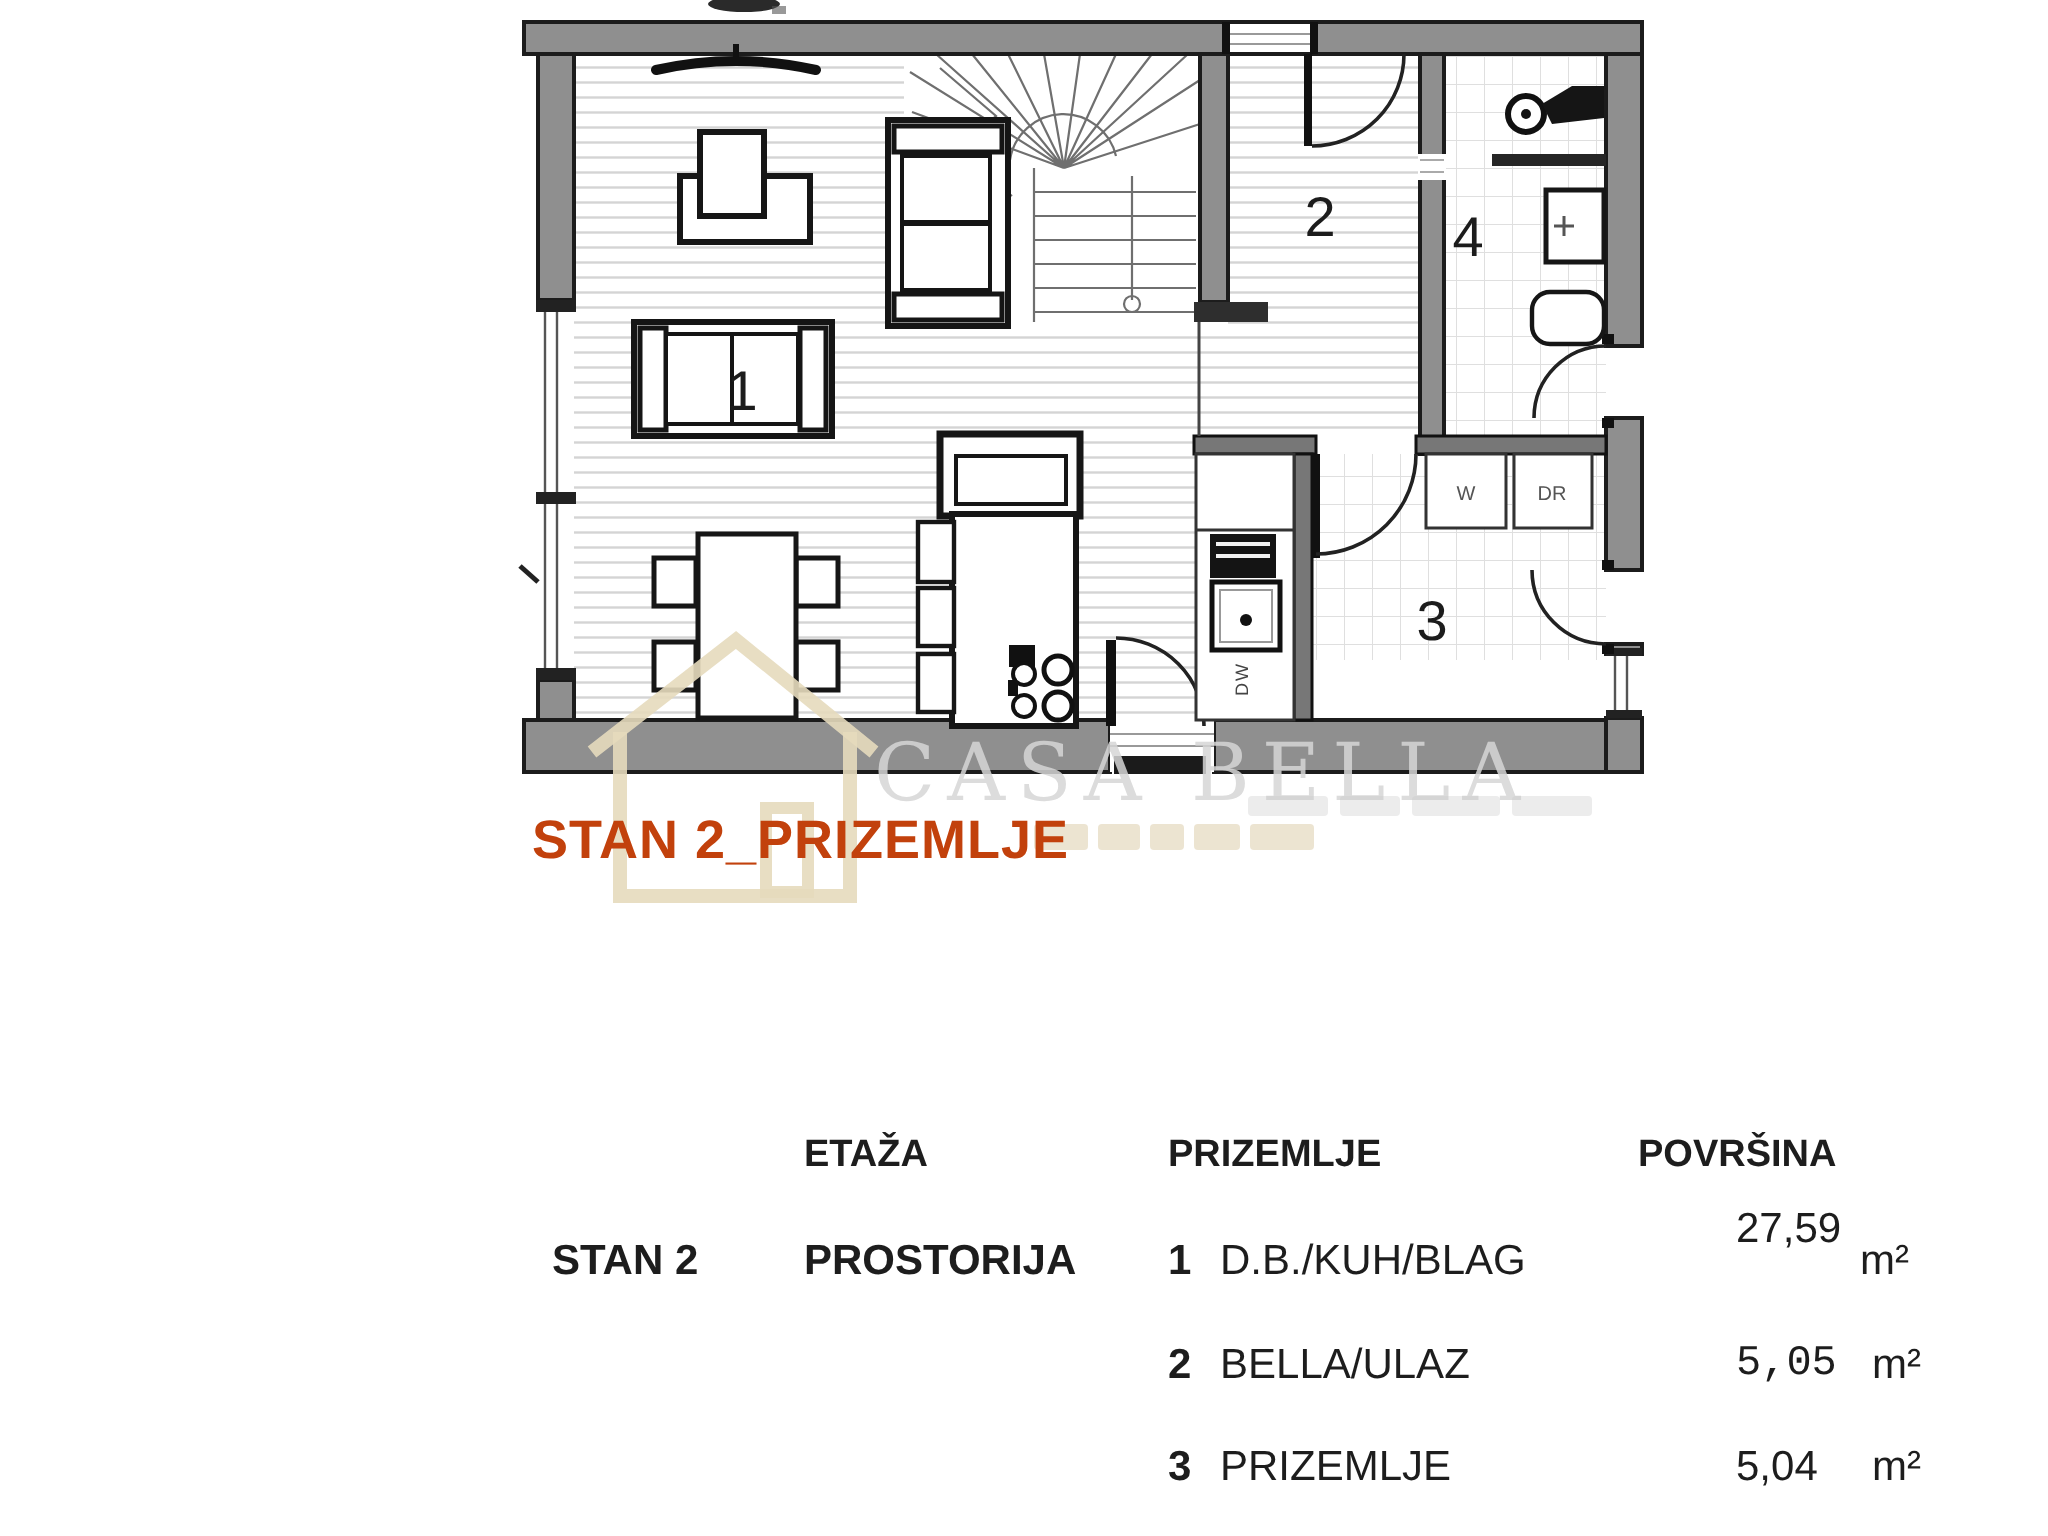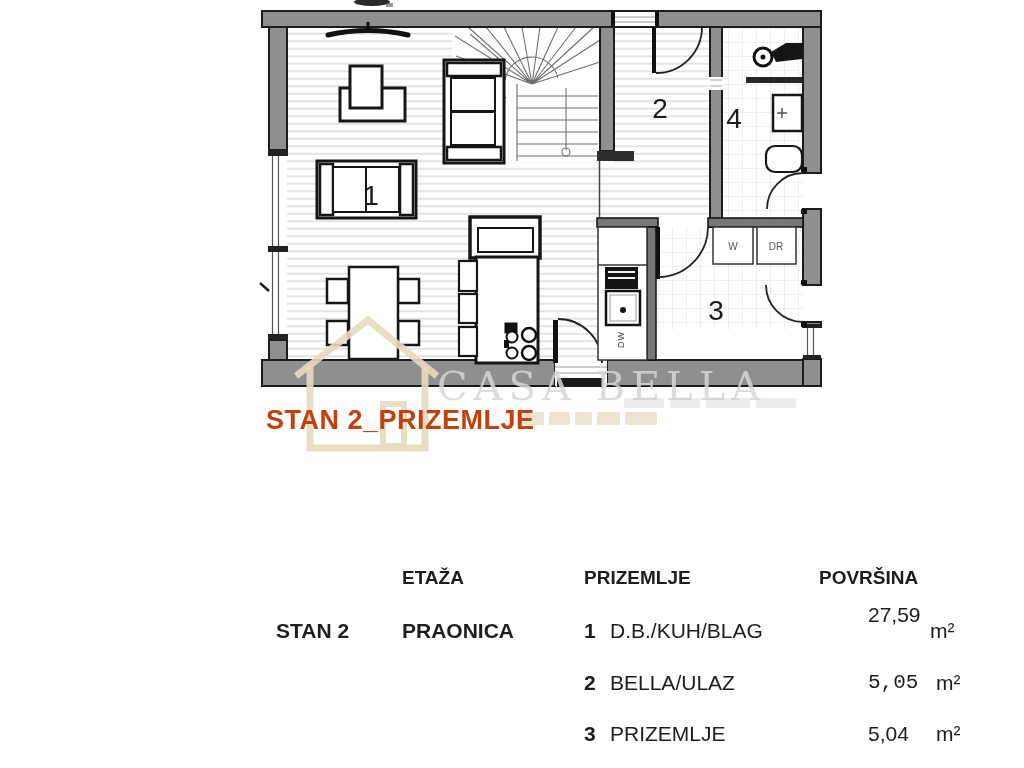--- a/index.html
+++ b/index.html
@@ -233,21 +233,21 @@
 <div class="abs title" style="left:266px;top:405px;">STAN 2_PRIZEMLJE</div>
 
 <div>
 
   <div class="abs th" style="left:402px;top:567px;">ETAŽA</div>
   <div class="abs th" style="left:584px;top:567px;">PRIZEMLJE</div>
   <div class="abs th" style="left:819px;top:567px;">POVRŠINA</div>
 
   <div>
     <div class="abs cell b" style="left:276px;top:619px;">STAN 2</div>
-    <div class="abs cell b" style="left:402px;top:619px;">PRAONICA</div>
+    <div class="abs cell b" style="left:402px;top:619px;">PROSTORIJA</div>
     <div class="abs cell b" style="left:584px;top:619px;">1</div>
     <div class="abs cell" style="left:610px;top:619px;">D.B./KUH/BLAG</div>
     <div class="abs cell" style="left:868px;top:603px;">27,59</div>
     <div class="abs cell" style="left:930px;top:619px;">m²</div>
   </div>
 
   <div>
     <div class="abs cell b" style="left:584px;top:671px;">2</div>
     <div class="abs cell" style="left:610px;top:671px;">BELLA/ULAZ</div>
     <div class="abs cell" style="left:868px;top:671px;font-family:Liberation Mono, monospace;">5,05</div>

